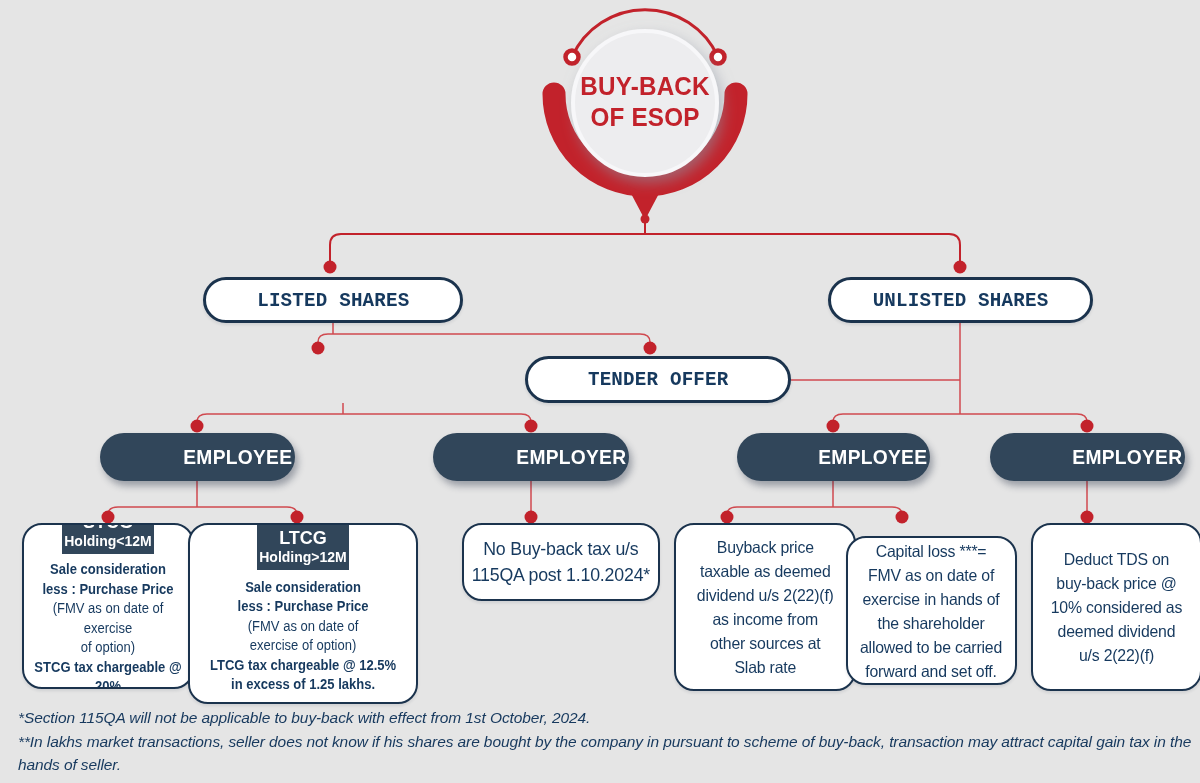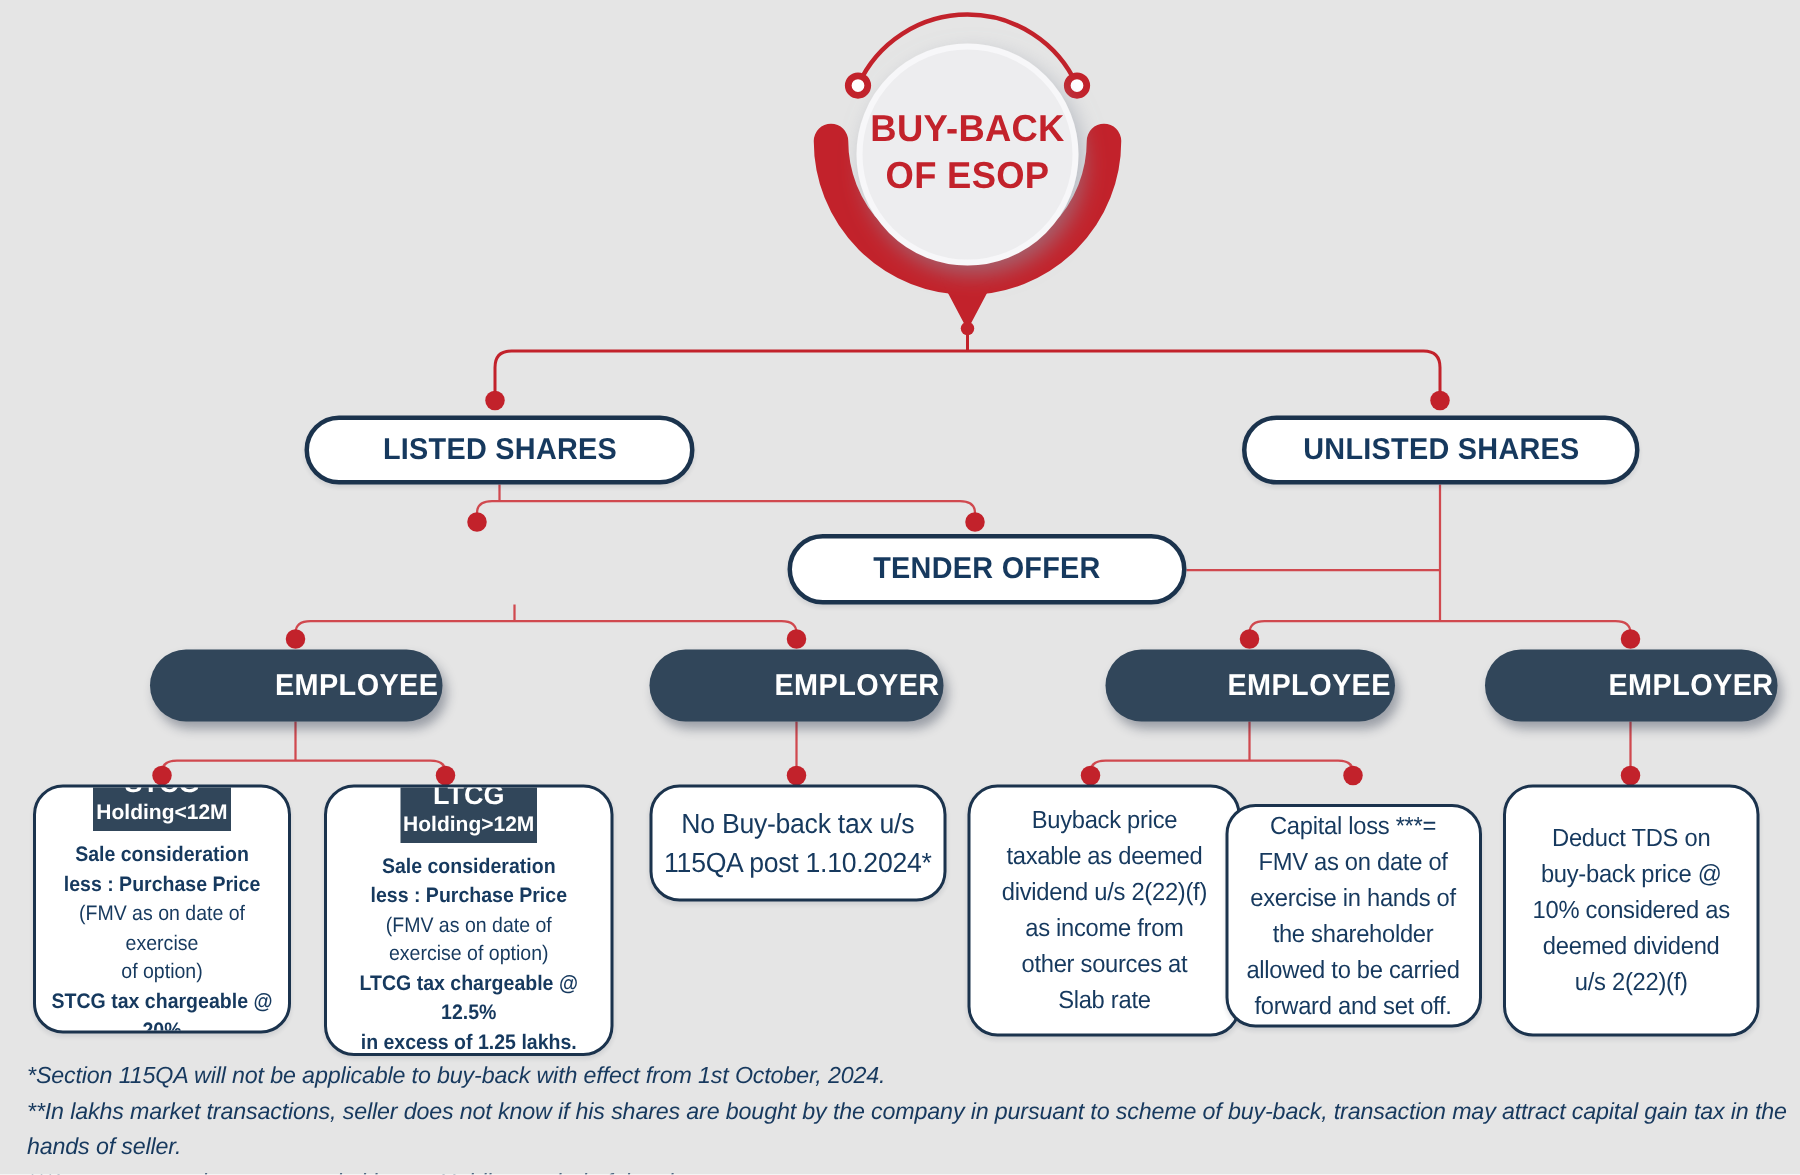--- a/index.html
+++ b/index.html
@@ -6,34 +6,35 @@
   .stage{
     position:relative;width:1200px;height:783px;background:#e5e5e5;
     font-family:"Liberation Sans",sans-serif;overflow:hidden;
   }
   svg.connectors{position:absolute;left:0;top:0;width:1200px;height:783px;}
   .node{position:absolute;display:flex;align-items:center;justify-content:center;text-align:center;box-sizing:border-box;}
   .outline{
     background:#fff;border:3px solid #1b334d;border-radius:24px;
     color:#16395e;font-weight:bold;font-size:20px;letter-spacing:.2px;
     box-shadow:0 2px 3px rgba(30,40,60,.10);
+    font-family:Liberation Mono, monospace;
   }
   .outline .lbl{transform:scaleX(.96);white-space:nowrap;}
   .outline sup{font-size:12px;vertical-align:6px;letter-spacing:1px;}
   .pill{
     background:#31465a;border-radius:24px;color:#fff;font-weight:bold;font-size:20px;
     letter-spacing:.3px;box-shadow:3px 5px 7px rgba(35,45,65,.38);justify-content:flex-end;
   }
   .pill .lbl{transform:scaleX(.96);white-space:nowrap;}
   .leaf{
     background:#fff;border:2.5px solid #1b334d;border-radius:20px;color:#16395e;
     box-shadow:0 2px 3px rgba(30,40,60,.10);
   }
   .leaf-text{white-space:pre-line;font-size:16.5px;line-height:24px;letter-spacing:-.2px;transform:scaleX(.96);}
-  .leaf.plain{display:flex;justify-content:center;text-align:center;}
+  .leaf.plain{display:flex;justify-content:center;text-align:center;margin-left:29px;}
   .nobb .leaf-text{font-size:18.5px;line-height:26px;}
   .headleaf{overflow:hidden;display:flex;flex-direction:column;text-align:center;}
   .leaf-head{background:#31465a;color:#fff;padding:3px 2px 5px;flex:0 0 auto;}
   .leaf-head .t1{font-size:18px;font-weight:bold;line-height:21px;display:block;}
   .leaf-head .t2{font-size:14px;font-weight:bold;line-height:16px;display:block;}
   .leaf-body{flex:1;display:flex;flex-direction:column;justify-content:center;padding:6px 3px;transform:scaleX(.93);}
   .leaf-body .ln{font-size:14px;line-height:19.5px;white-space:pre-line;}
   .leaf-body .b{font-weight:bold;}
   .circle-title{
     position:absolute;left:565px;top:71px;width:160px;text-align:center;
@@ -48,21 +49,21 @@
   
   .n-listed{left:203px;top:277px;width:260px;height:46px;}
   .n-unlisted{left:828px;top:277px;width:265px;height:46px;}
   .n-open{left:210px;top:356px;width:266px;height:47px;}
   .n-tender{left:525px;top:356px;width:266px;height:47px;}
   .p-emp-l{left:100px;top:433px;width:195px;height:48px;}
   .p-empr-l{left:433px;top:433px;width:196px;height:48px;}
   .p-emp-r{left:737px;top:433px;width:193px;height:48px;}
   .p-empr-r{left:990px;top:433px;width:195px;height:48px;}
   .l-stcg{left:22px;top:523px;width:172px;height:166px;}
-  .l-ltcg{left:216px;top:523px;width:193px;height:181px;}
+  .l-ltcg{left:188px;top:523px;width:230px;height:181px;}
   .l-nobb{left:433px;top:523px;width:198px;height:78px;}
   .l-bp{left:645px;top:523px;width:182px;height:168px;}
   .l-cl{left:817px;top:536px;width:171px;height:149px;}
   .l-tds{left:1002px;top:523px;width:171px;height:168px;}
 </style>
 </head>
 <body>
 
 <div class="stage">
 

